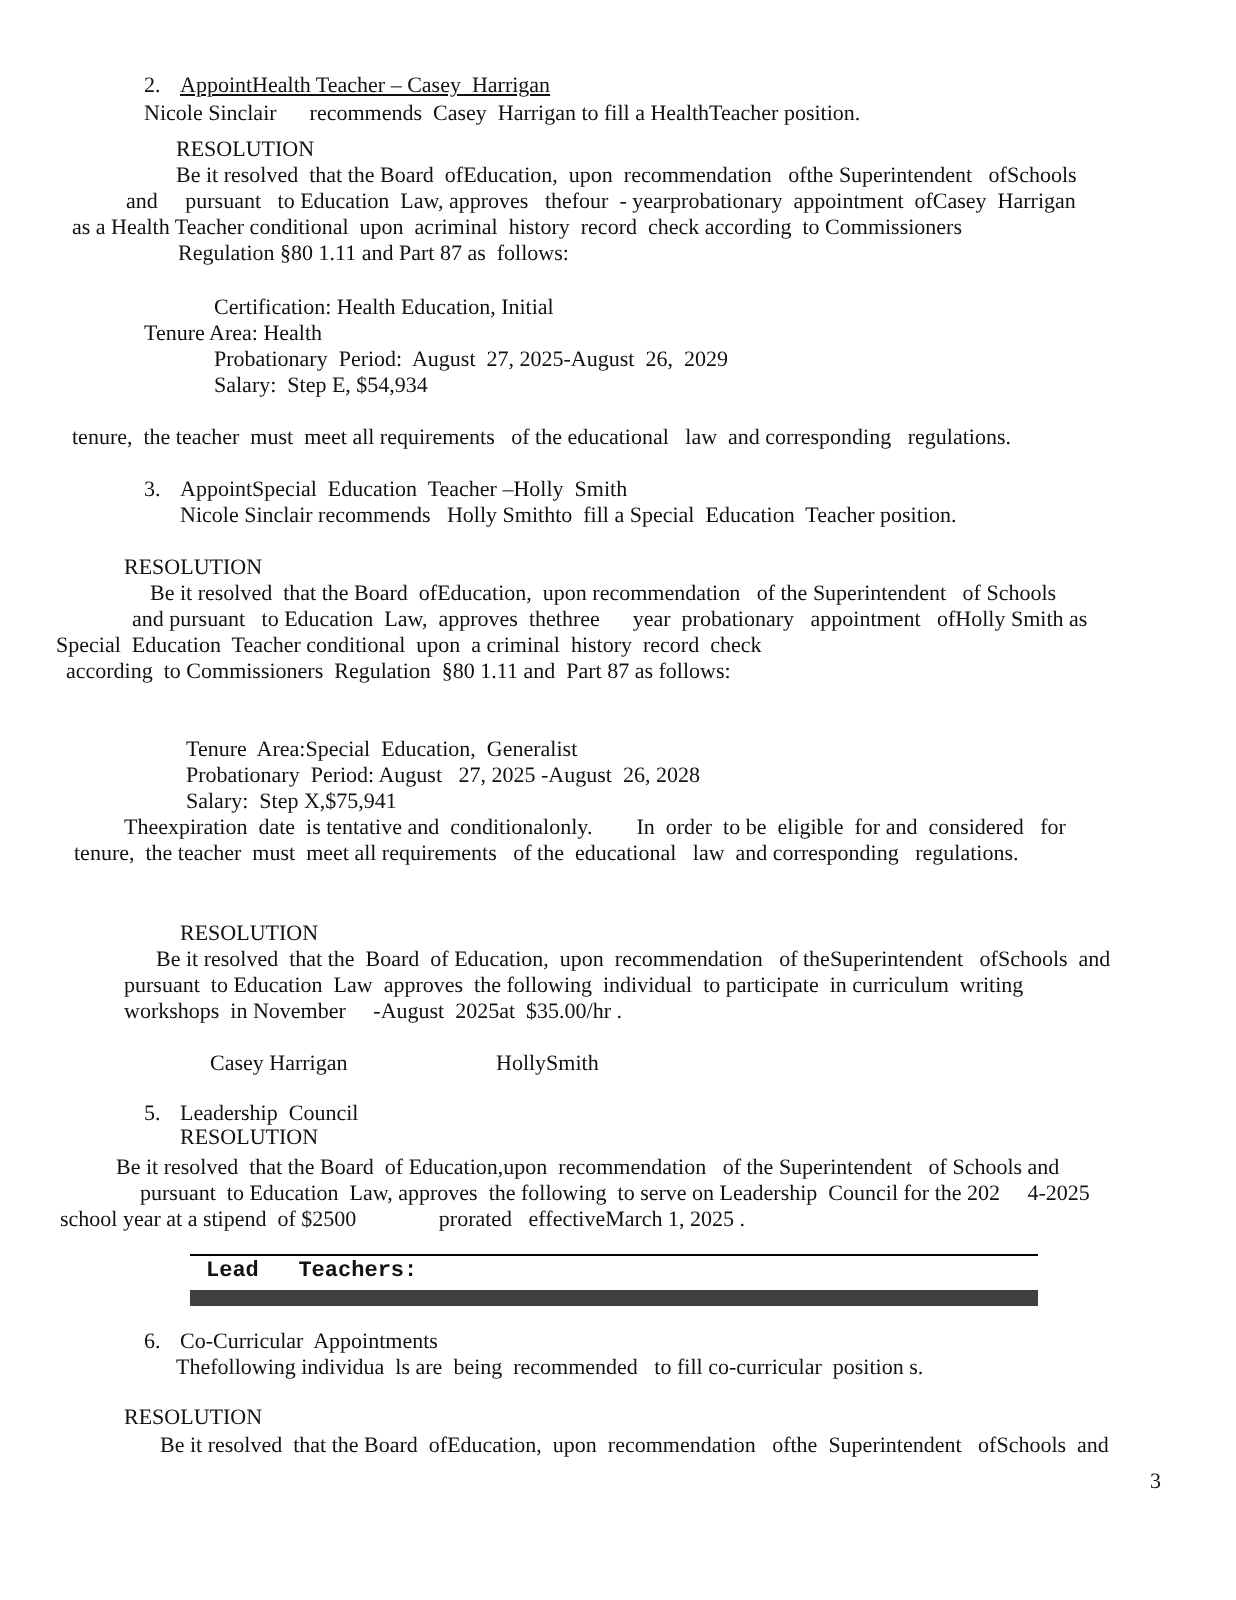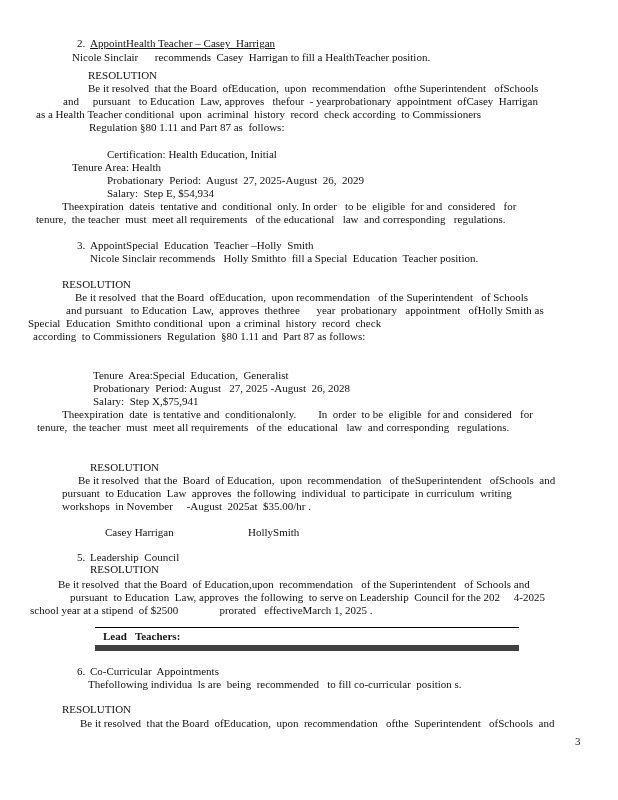--- a/index.html
+++ b/index.html
@@ -7,28 +7,29 @@
     position:relative;
     width:618px; height:800px;
     margin:0 auto;
     background:#ffffff;
     font-family:"Liberation Serif", serif;
     font-size:11px;
     line-height:13px;
     color:#111111;
     overflow:hidden;
   }
-  .ln { position:absolute; white-space:pre;text-align:center; }
+  .ln { position:absolute; white-space:pre; }
   .num { display:inline-block; width:18px; }
   .u { text-decoration:underline; }
   .tbl {
     position:absolute;
     border-top:1px solid #000;
-    border-bottom:6px solid #404040;
+    border-bottom:8px solid #404040;
     padding:2px 0 2px 0;
+    font-family:Liberation Mono, monospace;
   }
   .trow { display:flex; height:13px; }
   .tcell { white-space:pre; }
   .c1 { width:182px; padding-left:8px; }
   .c2 { flex:1; }
   .b { font-weight:bold; }
   .pagenum { position:absolute; }
 </style>
 </head>
 <body>
@@ -39,29 +40,28 @@
   <div class="ln" style="top:51px;left:72px">Nicole Sinclair      recommends  Casey  Harrigan to fill a HealthTeacher position.</div>
   <div class="ln" style="top:69px;left:88px">RESOLUTION</div>
   <div class="ln" style="top:82px;left:88px">Be it resolved  that the Board  ofEducation,  upon  recommendation   ofthe Superintendent   ofSchools</div>
   <div class="ln" style="top:108px;left:36px">as a Health Teacher conditional  upon  acriminal  history  record  check according  to Commissioners</div>
   <div class="ln" style="top:95px;left:63px">and     pursuant   to Education  Law, approves   thefour  - yearprobationary  appointment  ofCasey  Harrigan</div>
   <div class="ln" style="top:121px;left:89px">Regulation §80 1.11 and Part 87 as  follows:</div>
   <div class="ln" style="top:148px;left:107px">Certification: Health Education, Initial</div>
   <div class="ln" style="top:161px;left:72px">Tenure Area: Health</div>
   <div class="ln" style="top:174px;left:107px">Probationary  Period:  August  27, 2025-August  26,  2029</div>
   <div class="ln" style="top:187px;left:107px">Salary:  Step E, $54,934</div>
-  <div class="ln" style="top:200px;left:62px">Theexpiration  dateis  tentative and  conditional  only. In order   to be  eligible  for and  considered   for</div>
   <div class="ln" style="top:213px;left:36px">tenure,  the teacher  must  meet all requirements   of the educational   law  and corresponding   regulations.</div>
 
   <div class="ln" style="top:239px;left:72px"><span class="num">3.</span><span>AppointSpecial  Education  Teacher –Holly  Smith</span></div>
   <div class="ln" style="top:252px;left:90px">Nicole Sinclair recommends   Holly Smithto  fill a Special  Education  Teacher position.</div>
   <div class="ln" style="top:278px;left:62px">RESOLUTION</div>
   <div class="ln" style="top:304px;left:66px">and pursuant   to Education  Law,  approves  thethree      year  probationary   appointment   ofHolly Smith as</div>
   <div class="ln" style="top:291px;left:75px">Be it resolved  that the Board  ofEducation,  upon recommendation   of the Superintendent   of Schools</div>
-  <div class="ln" style="top:317px;left:28px">Special  Education  Smithto conditional  upon  a criminal  history  record  check</div>
+  <div class="ln" style="top:317px;left:28px">Special  Education  Teacher conditional  upon  a criminal  history  record  check</div>
   <div class="ln" style="top:330px;left:33px">according  to Commissioners  Regulation  §80 1.11 and  Part 87 as follows:</div>
   <div class="ln" style="top:369px;left:93px">Tenure  Area:Special  Education,  Generalist</div>
   <div class="ln" style="top:382px;left:93px">Probationary  Period: August   27, 2025 -August  26, 2028</div>
   <div class="ln" style="top:395px;left:93px">Salary:  Step X,$75,941</div>
   <div class="ln" style="top:408px;left:62px">Theexpiration  date  is tentative and  conditionalonly.        In  order  to be  eligible  for and  considered   for</div>
   <div class="ln" style="top:421px;left:37px">tenure,  the teacher  must  meet all requirements   of the  educational   law  and corresponding   regulations.</div>
 
   <div class="ln" style="top:461px;left:90px">RESOLUTION</div>
   <div class="ln" style="top:474px;left:78px">Be it resolved  that the  Board  of Education,  upon  recommendation   of theSuperintendent   ofSchools  and</div>
   <div class="ln" style="top:487px;left:62px">pursuant  to Education  Law  approves  the following  individual  to participate  in curriculum  writing</div>

